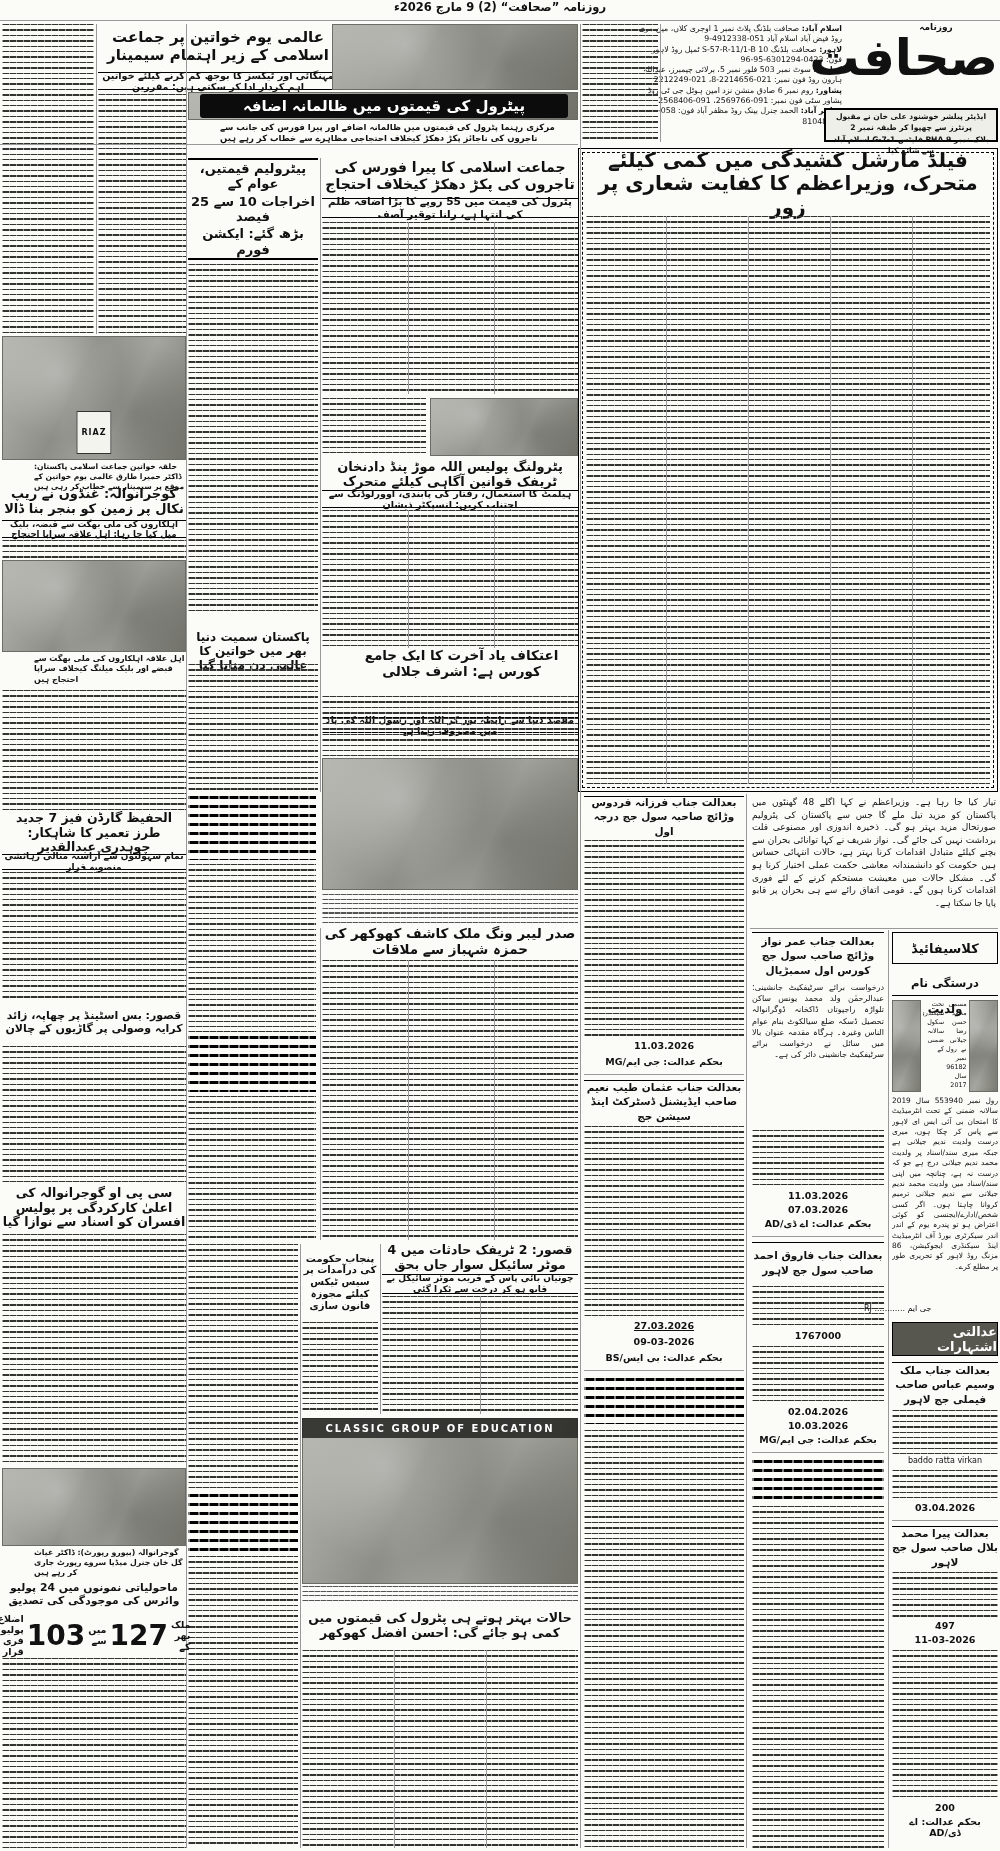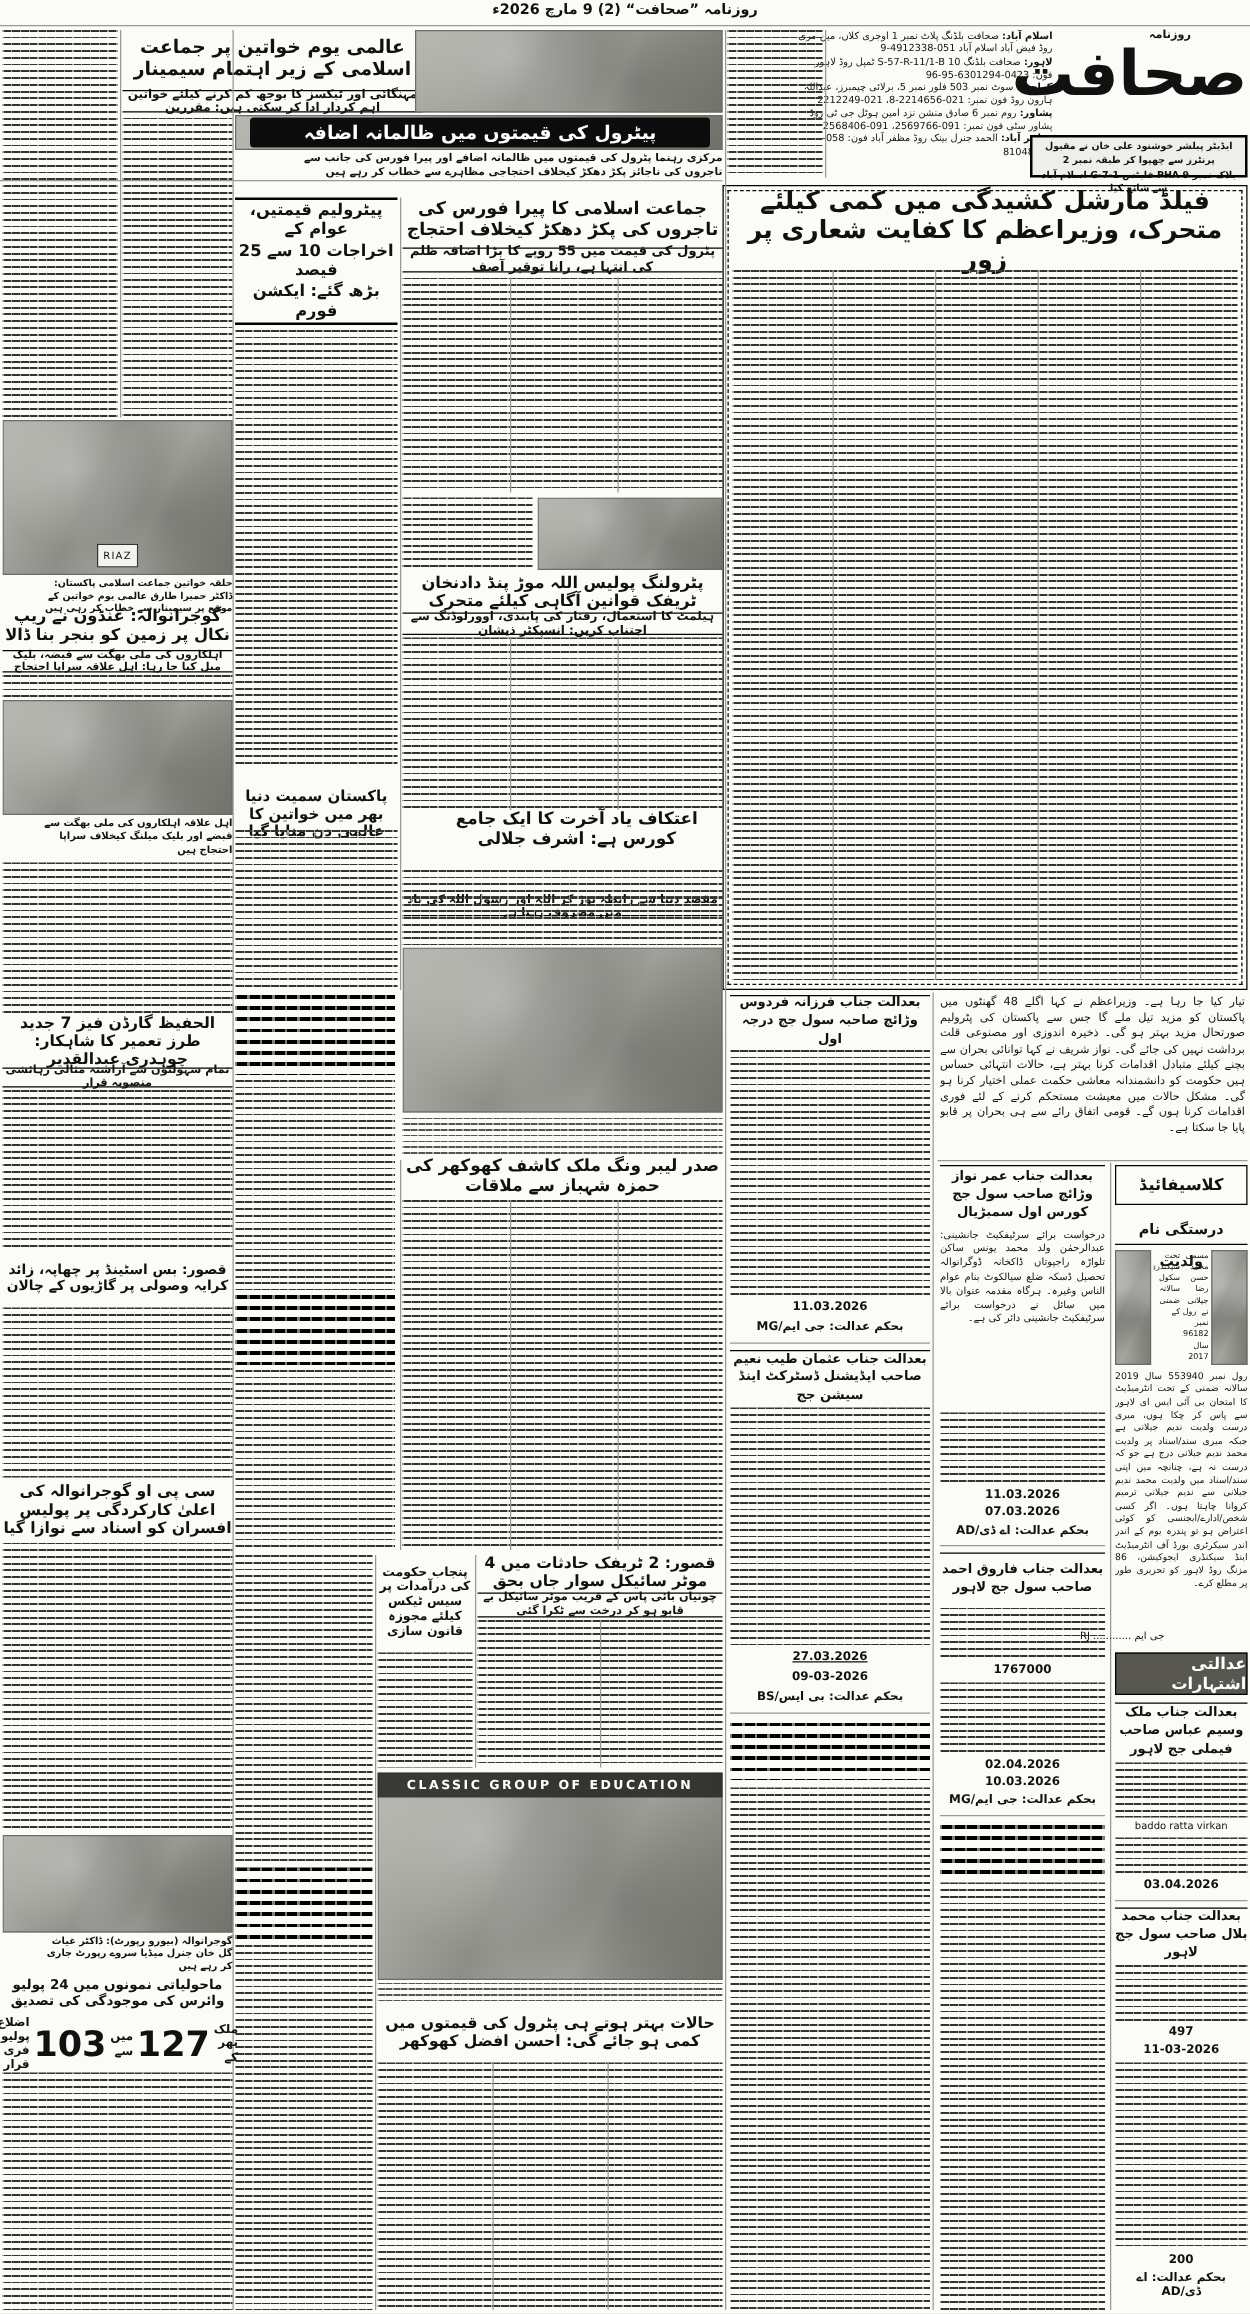--- a/index.html
+++ b/index.html
@@ -19,21 +19,21 @@
       radial-gradient(circle at 30% 30%, rgba(255,255,255,.28), transparent 42%),
       radial-gradient(circle at 72% 62%, rgba(0,0,0,.20), transparent 48%),
       linear-gradient(115deg,#b8b8b2 0%,#8e8e88 40%,#a6a6a0 65%,#75756e 100%);
       box-shadow:inset 0 0 0 1px #6c6c66;}
   .hl{display:flex;align-items:center;justify-content:center;font-weight:700;direction:rtl;text-align:center;line-height:1.18;}
   .sh{font-weight:700;direction:rtl;text-align:center;border-top:1.5px solid #000;border-bottom:1.5px solid #000;display:flex;align-items:center;justify-content:center;line-height:1.2;}
   .bb{background:#0c0c0c;color:#fff;font-weight:700;display:flex;align-items:center;justify-content:center;direction:rtl;letter-spacing:1px;}
   .ct{font-weight:700;direction:rtl;text-align:center;line-height:1.35;display:flex;align-items:center;justify-content:center;border-top:1.2px solid #000;font-size:10.5px;}
   .dc{font-weight:700;text-align:center;font-size:9.5px;}
   .sj{direction:rtl;text-align:justify;line-height:1.4;}
-  .cp{direction:rtl;text-align:right;line-height:1.3;font-weight:700;padding-left:32px;}
+  .cp{direction:rtl;text-align:left;line-height:1.3;font-weight:700;padding-left:32px;}
   .vr{background:#999;width:1px;}
   .hr{background:#999;height:1px;}
   .gbox{border:1.5px solid #000;display:flex;align-items:center;justify-content:center;font-weight:700;direction:rtl;}
 </style>
 </head>
 <body>
 
 <div id="page">
 
   <div class="abs" style="left:0;top:2;width:1000px;height:16px;font-size:11.5px;text-align:center;direction:rtl;font-weight:700;">روزنامہ ”صحافت“ (2) 9 مارچ 2026ء</div>
@@ -139,21 +139,21 @@
   <div class="abs photo" style="left:302px;top:1418px;width:276px;height:166px;">
     <div style="position:absolute;left:0;top:0;right:0;height:20px;background:rgba(35,35,33,.85);color:#fff;font-size:10px;font-weight:700;letter-spacing:2px;display:flex;align-items:center;justify-content:center;">CLASSIC GROUP OF EDUCATION</div>
   </div>
   <div class="abs txs" style="left:302px;top:1586px;width:276px;height:16px;"></div>
   <div class="abs hl" style="left:302px;top:1606px;width:276px;height:40px;font-size:12.5px;">حالات بہتر ہوتے ہی پٹرول کی قیمتوں میں کمی ہو جائے گی: احسن افضل کھوکھر</div>
   <div class="abs tx" style="left:302px;top:1650px;width:276px;height:198px;"></div>
   <div class="abs vr" style="left:394px;top:1650px;height:198px;"></div>
   <div class="abs vr" style="left:486px;top:1650px;height:198px;"></div>
 
   <div class="abs photo" style="left:2px;top:336px;width:184px;height:124px;">
-    <div style="position:absolute;left:50%;bottom:6px;transform:translateX(-50%);background:#f4f4ef;border:1px solid #333;font-size:8px;font-weight:400;padding:4px 4px;letter-spacing:1px;">RIAZ</div>
+    <div style="position:absolute;left:50%;bottom:6px;transform:translateX(-50%);background:#f4f4ef;border:1px solid #333;font-size:8px;font-weight:700;padding:16px 4px;letter-spacing:1px;">RIAZ</div>
   </div>
   <div class="abs cp" style="left:2px;top:462px;width:184px;height:20px;font-size:7.6px;">حلقہ خواتین جماعت اسلامی پاکستان: ڈاکٹر حمیرا طارق عالمی یوم خواتین کے موقع پر سیمینار سے خطاب کر رہی ہیں</div>
   <div class="abs hl" style="left:2px;top:484px;width:184px;height:34px;font-size:13px;">گوجرانوالہ: غنڈوں نے ریپ نکال پر زمین کو بنجر بنا ڈالا</div>
   <div class="abs sh" style="left:2px;top:520px;width:184px;height:18px;font-size:8.6px;">اہلکاروں کی ملی بھگت سے قبضہ، بلیک میل کیا جا رہا: اہل علاقہ سراپا احتجاج</div>
   <div class="abs tx" style="left:2px;top:540px;width:184px;height:18px;"></div>
   <div class="abs photo" style="left:2px;top:560px;width:184px;height:92px;"></div>
   <div class="abs cp" style="left:2px;top:654px;width:184px;height:32px;font-size:8px;">اہل علاقہ اہلکاروں کی ملی بھگت سے قبضے اور بلیک میلنگ کیخلاف سراپا احتجاج ہیں</div>
   <div class="abs tx" style="left:2px;top:690px;width:184px;height:122px;"></div>
   <div class="abs hl" style="left:2px;top:814px;width:184px;height:38px;font-size:12.5px;">الحفیظ گارڈن فیز 7 جدید طرز تعمیر کا شاہکار: چوہدری عبدالقدیر</div>
   <div class="abs sh" style="left:2px;top:854px;width:184px;height:16px;font-size:9px;">تمام سہولتوں سے آراستہ مثالی رہائشی منصوبہ قرار</div>
@@ -221,21 +221,21 @@
   </div>
   <div class="abs sj" style="left:892px;top:1096px;width:106px;height:206px;font-size:7.4px;overflow:hidden;">رول نمبر 553940 سال 2019 سالانہ ضمنی کے تحت انٹرمیڈیٹ کا امتحان بی آئی ایس ای لاہور سے پاس کر چکا ہوں، میری درست ولدیت ندیم جیلانی ہے جبکہ میری سند/اسناد پر ولدیت محمد ندیم جیلانی درج ہے جو کہ درست نہ ہے، چنانچہ میں اپنی سند/اسناد میں ولدیت محمد ندیم جیلانی سے ندیم جیلانی ترمیم کروانا چاہتا ہوں۔ اگر کسی شخص/ادارے/ایجنسی کو کوئی اعتراض ہو تو پندرہ یوم کے اندر اندر سیکرٹری بورڈ آف انٹرمیڈیٹ اینڈ سیکنڈری ایجوکیشن، 86 مزنگ روڈ لاہور کو تحریری طور پر مطلع کرے۔</div>
   <div class="abs" style="left:864px;top:1304px;width:106px;height:12px;font-size:8px;direction:rtl;text-align:left;">جی ایم ............ RJ</div>
   <div class="abs" style="left:892px;top:1322px;width:106px;height:34px;background:#57574f;color:#fff;font-weight:700;font-size:13px;display:flex;align-items:center;justify-content:center;direction:rtl;border:1px solid #000;">عدالتی اشتہارات</div>
   <div class="abs ct" style="left:892px;top:1362px;width:106px;height:44px;">بعدالت جناب ملک وسیم عباس صاحب فیملی جج لاہور</div>
   <div class="abs tx" style="left:892px;top:1410px;width:106px;height:44px;"></div>
   <div class="abs" style="left:892px;top:1456px;width:106px;height:11px;font-size:8px;text-align:center;">baddo ratta virkan</div>
   <div class="abs tx" style="left:892px;top:1470px;width:106px;height:30px;"></div>
   <div class="abs dc" style="left:892px;top:1502px;width:106px;height:14px;">03.04.2026</div>
   <div class="abs hr" style="left:892px;top:1520px;width:106px;"></div>
-  <div class="abs ct" style="left:892px;top:1526px;width:106px;height:42px;">بعدالت جناب محمد بلال صاحب سول جج لاہور</div>
+  <div class="abs ct" style="left:892px;top:1526px;width:106px;height:42px;">بعدالت پیرا محمد بلال صاحب سول جج لاہور</div>
   <div class="abs tx" style="left:892px;top:1572px;width:106px;height:46px;"></div>
   <div class="abs dc" style="left:892px;top:1620px;width:106px;height:12px;">497</div>
   <div class="abs dc" style="left:892px;top:1634px;width:106px;height:12px;">11-03-2026</div>
   <div class="abs tx" style="left:892px;top:1650px;width:106px;height:150px;"></div>
   <div class="abs dc" style="left:892px;top:1802px;width:106px;height:12px;">200</div>
   <div class="abs dc" style="left:892px;top:1816px;width:106px;height:12px;direction:rtl;">بحکم عدالت: اے ڈی/AD</div>
 
 </div>
 
 </body></html>

